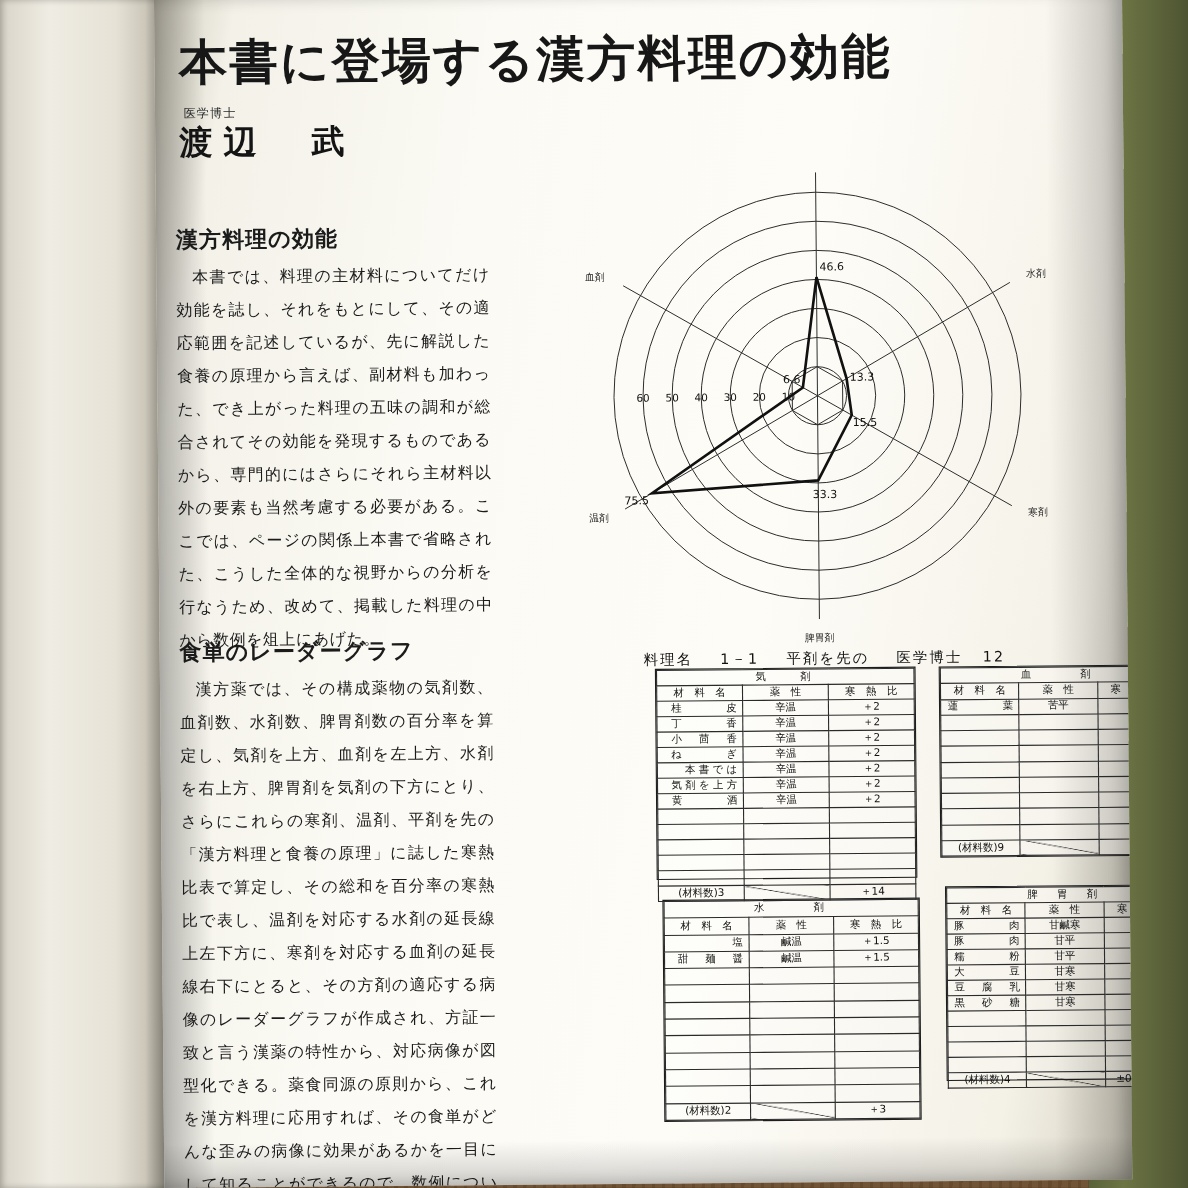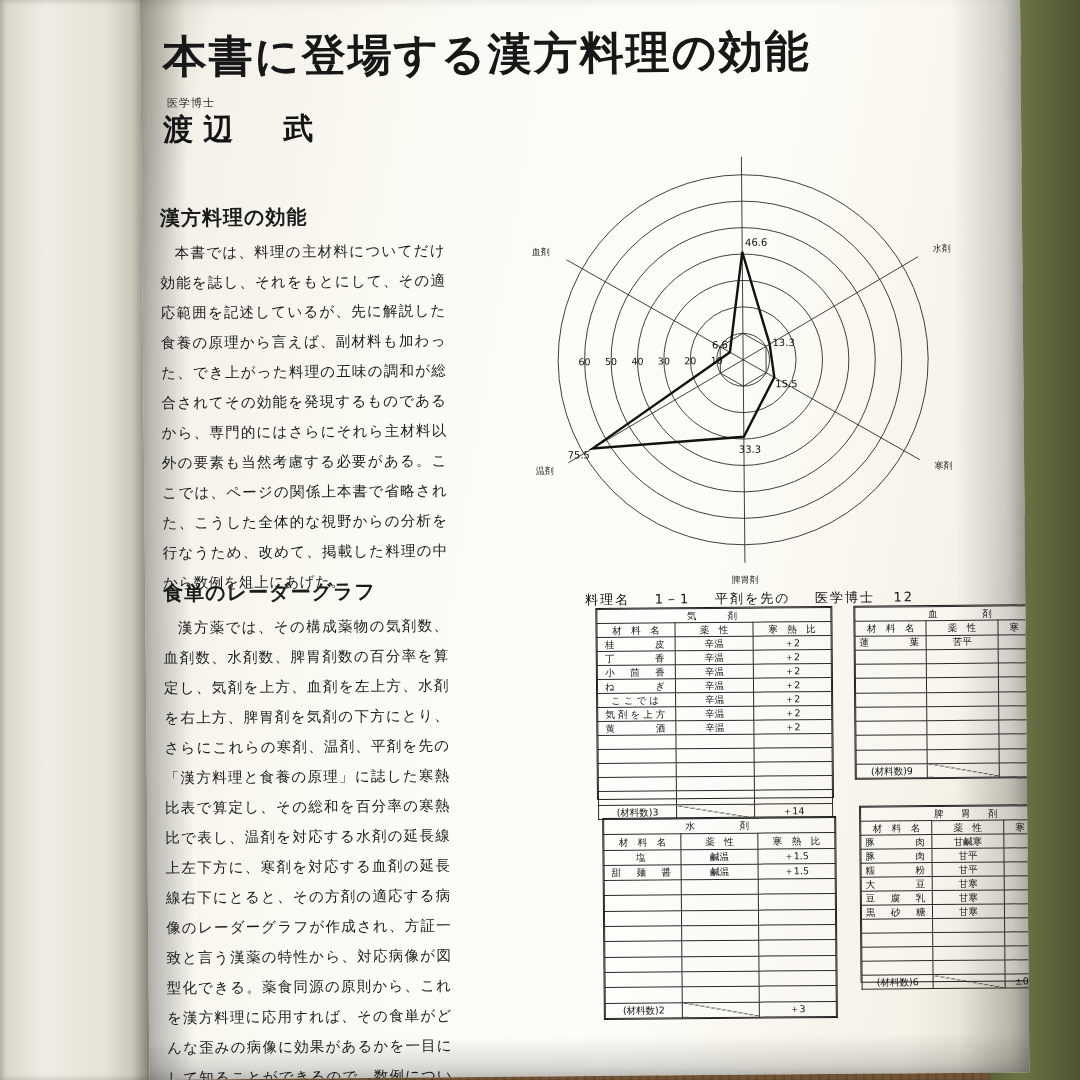--- a/index.html
+++ b/index.html
@@ -93,21 +93,21 @@
     position:absolute;left:440px;top:595px;font-size:13px;color:#111;
     font-family:"DejaVu Sans", sans-serif;letter-spacing:2px;white-space:nowrap;
   }
   .tbl{
     position:absolute;border:1.4px solid #1d1d1d;background:rgba(255,255,255,.25);
     font-family:"DejaVu Sans", sans-serif;font-size:9.5px;color:#111;
   }
   .tbl table{border-collapse:collapse;width:100%;height:100%;table-layout:fixed;}
   .tbl td,.tbl th{border:1px solid #2a2a2a;padding:0 2px;text-align:center;
     font-weight:400;font-size:9.5px;line-height:1;height:13px;overflow:hidden;white-space:nowrap;}
-  .tbl td.name{text-align:center;letter-spacing:3px;}
+  .tbl td.name{text-align:right;letter-spacing:3px;}
   .grp{letter-spacing:4px;}
   .diag{background:
       linear-gradient(to top right, transparent calc(50% - 0.6px), #2a2a2a 50%, transparent calc(50% + 0.6px));}
   .foot{letter-spacing:0px;}
   
   #bottom-curl{
     position:absolute;left:0;bottom:0;width:100%;height:40px;
     background:linear-gradient(0deg, rgba(0,0,0,.18), rgba(0,0,0,0));
     pointer-events:none;
   }
@@ -218,21 +218,21 @@
             <td class="name">小　茴　香</td>
             <td>辛温</td>
             <td>＋2</td>
           </tr>
           <tr>
             <td class="name">ね　　　ぎ</td>
             <td>辛温</td>
             <td>＋2</td>
           </tr>
           <tr>
-            <td class="name">ここでは</td>
+            <td class="name">本書では</td>
             <td>辛温</td>
             <td>＋2</td>
           </tr>
           <tr>
             <td class="name">気剤を上方</td>
             <td>辛温</td>
             <td>＋2</td>
           </tr>
           <tr>
             <td class="name">黄　　　酒</td>
@@ -460,21 +460,21 @@
             <td></td>
             <td></td>
             <td></td>
           </tr>
           <tr>
             <td></td>
             <td></td>
             <td></td>
           </tr>
           <tr>
-            <td class="foot">(材料数)6</td>
+            <td class="foot">(材料数)4</td>
             <td class="diag"></td>
             <td>±0⑵&nbsp;－2.5</td>
           </tr>
         </tbody>
       </table>
     </div>
 
   <div id="bottom-curl"></div>
 </div>
 

